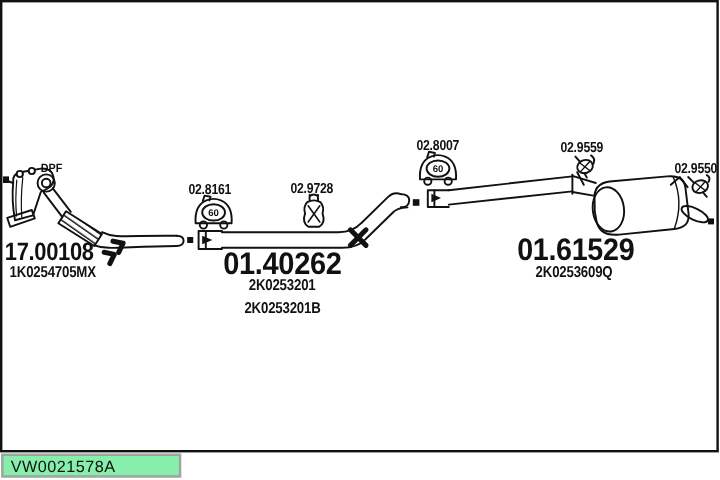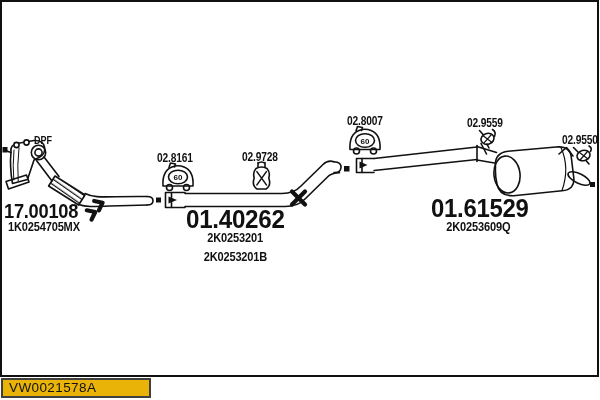--- a/index.html
+++ b/index.html
@@ -1,20 +1,20 @@
 <!DOCTYPE html>
 <html><head>
 <meta charset="utf-8">
 <style>
   html,body{margin:0;padding:0;background:#fff;}
   #stage{position:relative;width:600px;height:400px;background:#ffffff;overflow:hidden;
          font-family:"Liberation Sans",sans-serif;color:#111;}
   #frame{position:absolute;left:0;top:0;width:595px;height:373px;border:2px solid #111;}
-  #titlebox{position:absolute;left:1px;top:378px;width:146px;height:16px;border:2px solid #404040;
-            background:#eab308;display:flex;align-items:flex-start;}
+  #titlebox{position:absolute;left:1px;top:378px;width:146px;height:16px;border:2px solid #a3a3a3;
+            background:#86efac;display:flex;align-items:center;}
   #titlebox span{font-size:13.5px;font-weight:400;padding-left:6px;letter-spacing:.4px;}
   svg{position:absolute;left:0;top:0;}
   .lbl{position:absolute;font-weight:700;line-height:1;white-space:nowrap;transform-origin:left top;}
   .fit{font-size:12px;transform:scaleX(.85);letter-spacing:-.2px;}
   .big{letter-spacing:-.3px;}
   .oe{font-size:13px;transform:scaleX(.85);letter-spacing:-.2px;}
   .oec{transform:translateX(-50%) scaleX(.85);}
   .dpf{font-size:10px;transform:scaleX(.9);}
 </style>
 </head>

